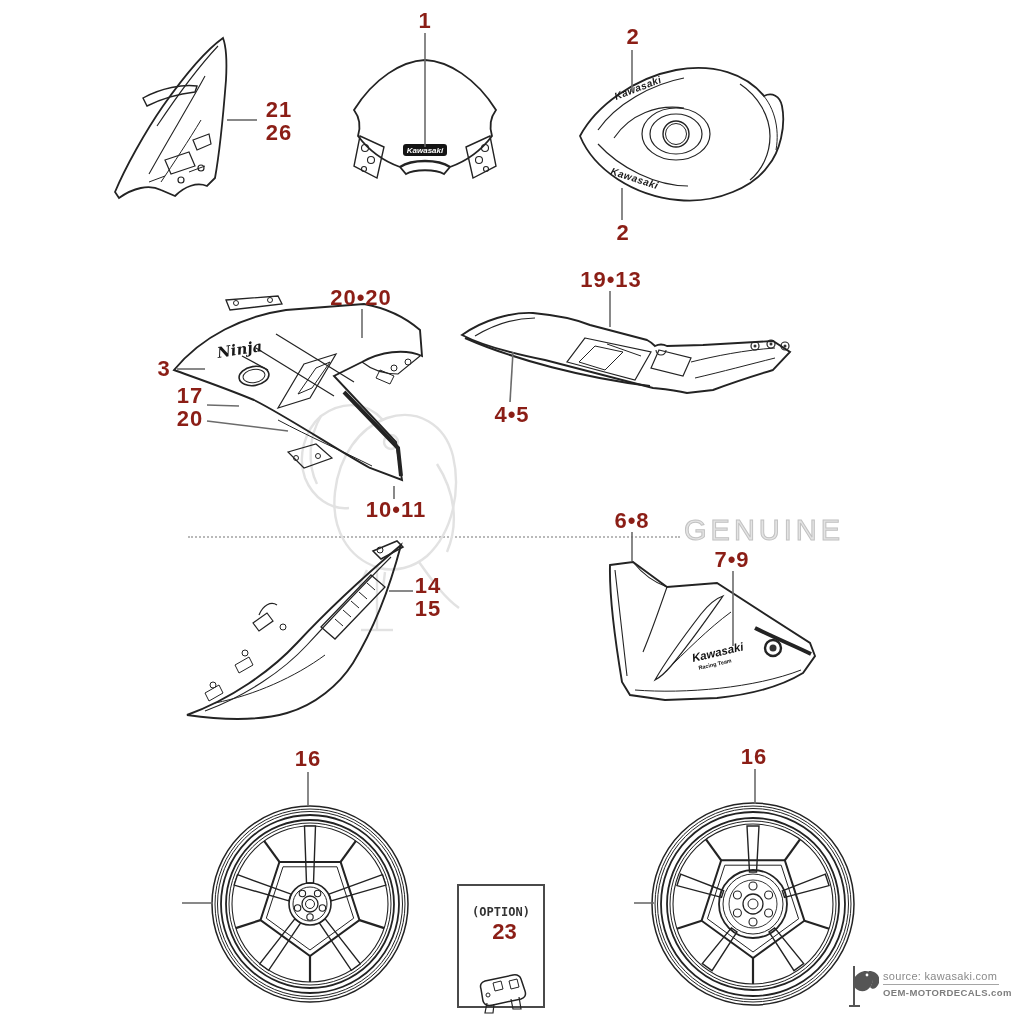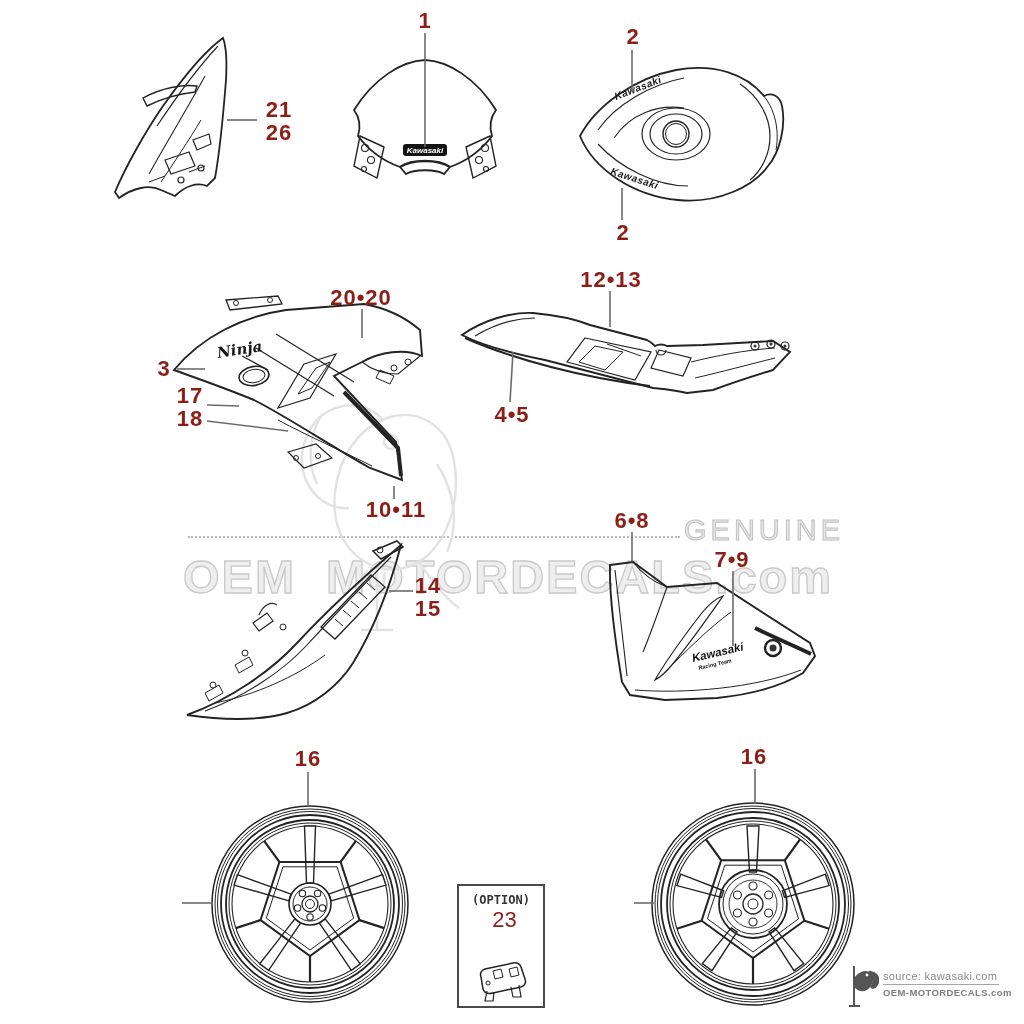--- a/index.html
+++ b/index.html
@@ -19,43 +19,38 @@
   .wm-bird{position:absolute;left:287px;top:372px;z-index:1;}
   
   .part{position:absolute;z-index:2;}
   .overlay{position:absolute;left:0;top:0;z-index:3;pointer-events:none;}
   
   .callout{position:absolute;z-index:4;transform:translate(-50%,-50%);
            font-weight:bold;font-size:22px;color:#8b1e16;letter-spacing:1px;white-space:nowrap;}
   
   .option-box{position:absolute;left:457px;top:884px;width:84px;height:120px;z-index:4;
               border:2px solid #4a4a4a;background:#fff;text-align:center;}
-  .option-title{margin-top:7px;font-family:"DejaVu Sans Mono",monospace;
+  .option-title{margin-top:19px;font-family:"DejaVu Sans Mono",monospace;
                 font-size:12px;font-weight:bold;color:#333;letter-spacing:0px;}
-  .option-num{font-weight:normal;font-size:22px;color:#8b1e16;margin-top:0px;padding-left:7px;}
+  .option-num{font-weight:bold;font-size:22px;color:#8b1e16;margin-top:0px;padding-left:7px;}
   
   .footer{position:absolute;left:845px;top:960px;z-index:4;display:flex;align-items:center;}
   .footer-text{margin-left:4px;}
   .footer-source{font-size:11px;color:#8a8a8a;letter-spacing:0.3px;}
   .footer-rule{width:116px;border-top:1px solid #a5a5a5;margin:2px 0 2px 0;}
   .footer-site{font-size:9.5px;font-weight:bold;color:#7d7d7d;letter-spacing:0.4px;}
   .lineart{stroke:#232323;fill:none;}
 </style>
 </head>
 <body>
 
 <div id="canvas">
 
   <div class="wm-dotline"></div>
   <div class="wm-genuine">GENUINE</div>
-  <div class="wm-brand">
-    <span>OEM</span>
-    <span class="gap"></span>
-    <span>MOTORDECALS.com</span>
-  </div>
   <svg class="wm-bird" width="212" height="262" viewBox="0 0 212 262">
     <g stroke="#e2e2e2" stroke-width="2.4" fill="none">
       <line x1="90" y1="196" x2="90" y2="258"></line>
       <line x1="74" y1="258" x2="106" y2="258"></line>
       <path d="M92,196 C60,186 44,156 48,120 C52,84 72,56 100,46 C130,36 158,52 166,84 C174,118 166,160 140,184 C126,196 108,200 92,196 Z"></path>
       <path d="M96,48 C80,30 56,28 34,44 C18,58 10,84 18,106 C26,126 44,138 62,136"></path>
       <path d="M34,44 C22,64 20,92 30,112"></path>
       <circle cx="104" cy="70" r="7"></circle>
       <path d="M150,92 C168,120 172,152 160,180"></path>
       <path d="M132,190 C146,210 158,226 172,236"></path>
@@ -281,23 +276,23 @@
   </svg>
 
   <div class="callout" style="left:425px;top:21px">1</div>
   <div class="callout" style="left:633px;top:37px">2</div>
   <div class="callout" style="left:623px;top:233px">2</div>
   <div class="callout" style="left:279px;top:110px">21</div>
   <div class="callout" style="left:279px;top:133px">26</div>
   <div class="callout" style="left:361px;top:298px">20•20</div>
   <div class="callout" style="left:164px;top:369px">3</div>
   <div class="callout" style="left:190px;top:396px">17</div>
-  <div class="callout" style="left:190px;top:419px">18</div>
+  <div class="callout" style="left:190px;top:419px">20</div>
   <div class="callout" style="left:396px;top:510px">10•11</div>
-  <div class="callout" style="left:611px;top:280px">12•13</div>
+  <div class="callout" style="left:611px;top:280px">19•13</div>
   <div class="callout" style="left:512px;top:415px">4•5</div>
   <div class="callout" style="left:428px;top:586px">14</div>
   <div class="callout" style="left:428px;top:609px">15</div>
   <div class="callout" style="left:632px;top:521px">6•8</div>
   <div class="callout" style="left:732px;top:560px">7•9</div>
   <div class="callout" style="left:308px;top:759px">16</div>
   <div class="callout" style="left:754px;top:757px">16</div>
 
   <div class="option-box">
     <div class="option-title">(OPTION)</div>

